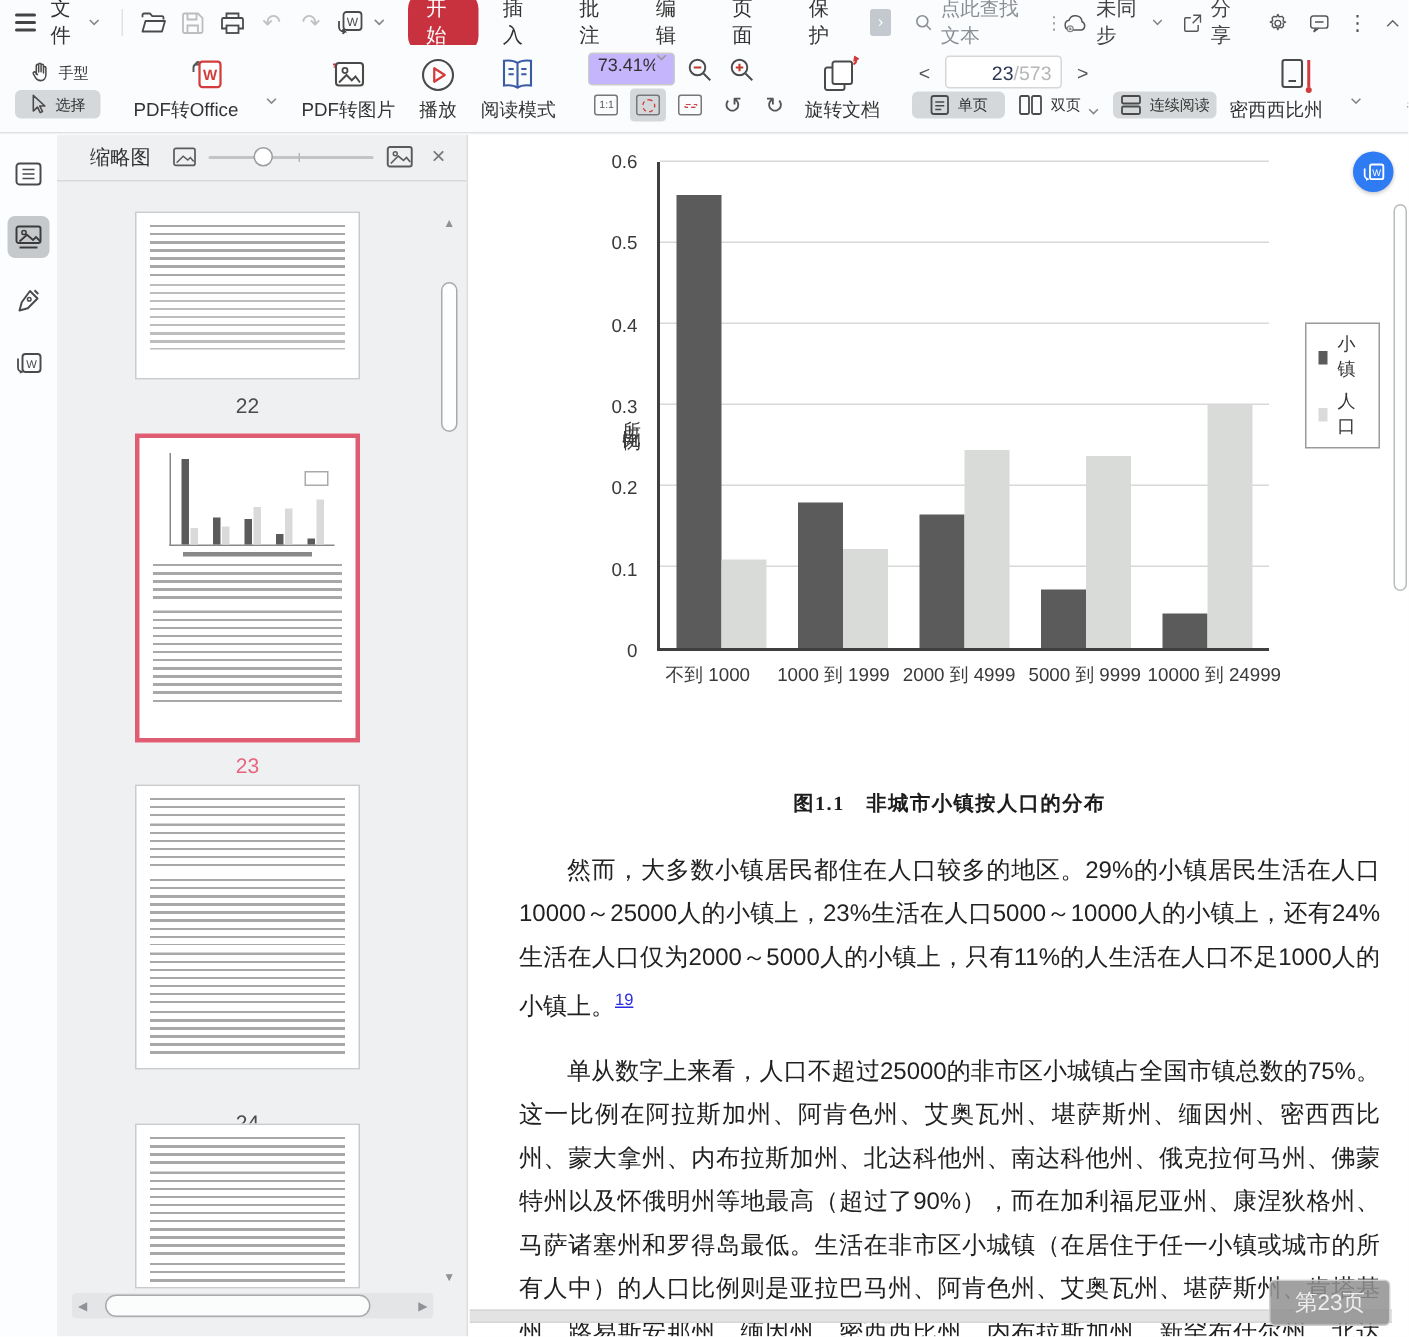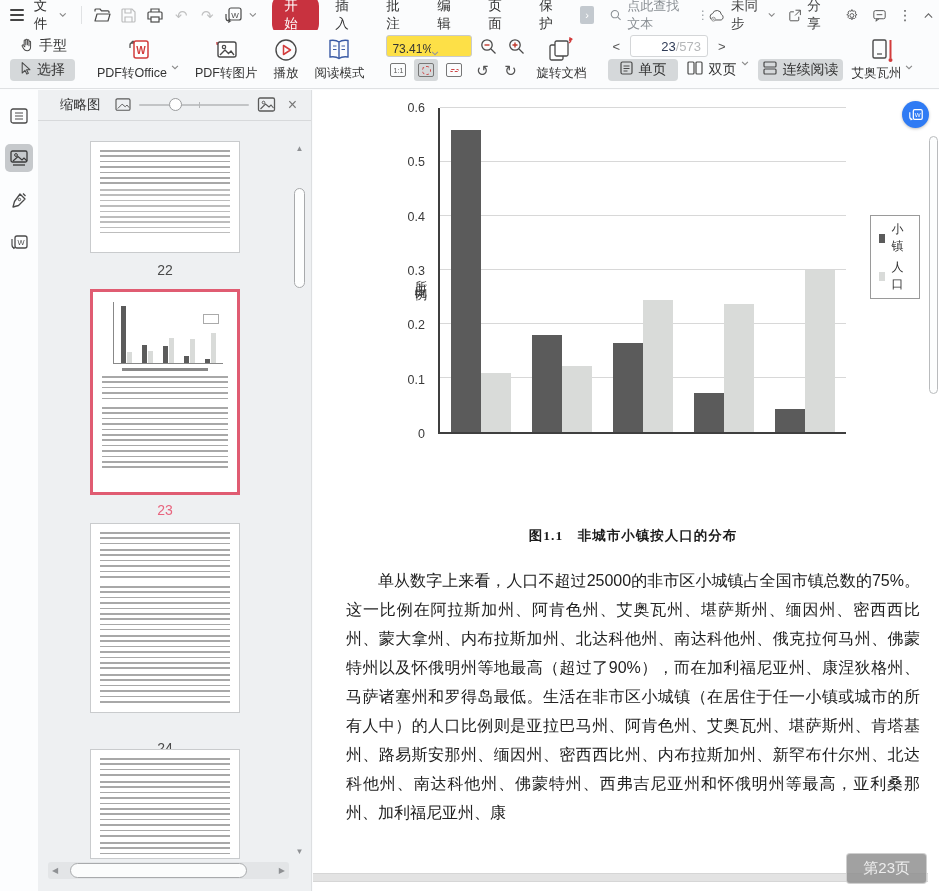--- a/index.html
+++ b/index.html
@@ -21,27 +21,27 @@
   .tab.active { background:#c8323f; color:#fff; margin-left:14px; }
   .more-tabs { width:16px; height:18px; background:#c3c9cf; color:#fff; font-size:11px; display:flex; align-items:center; justify-content:center; border-radius:2px; margin-left:4px; }
   .searchbox { display:flex; align-items:center; gap:6px; margin-left:16px; color:#8a8f94; font-size:13px; }
   .mb-right { margin-left:auto; display:flex; align-items:center; gap:2px; padding-right:6px; color:#444; }
   .caret-svg { display:inline-block; }
 
   
   .ribbon { position:absolute; top:30px; left:0; right:0; height:59px; background:#fbfcfd; border-bottom:1px solid #dfe1e3; display:flex; align-items:stretch; padding:2px 0 4px 6px; overflow:hidden; }
   .vdiv { width:1px; background:#e4e5e7; margin:4px 7px; }
   .rcol { display:flex; flex-direction:column; justify-content:center; gap:2px; }
-  .rsmall { display:flex; align-items:flex-start; gap:5px; font-size:14px; color:#333; padding:2px 8px; border-radius:4px; cursor:pointer; white-space:nowrap; }
+  .rsmall { display:flex; align-items:flex-end; gap:5px; font-size:10px; color:#333; padding:2px 8px; border-radius:4px; cursor:pointer; white-space:nowrap; }
   .rsmall.sel { background:#d5d8da; }
   .rbig { display:flex; flex-direction:column; align-items:center; justify-content:space-between; padding:4px 8px 2px; font-size:12.5px; color:#333; cursor:pointer; white-space:nowrap; }
   .rbig .ic { height:28px; display:flex; align-items:center; justify-content:center; }
-  .rbig .lbl { display:flex; align-items:flex-start; gap:4px; }
+  .rbig .lbl { display:flex; align-items:flex-start; gap:18px; }
   .zoomrow { display:flex; align-items:center; gap:4px; }
-  .zoombox { width:86px; height:22px; border:1px solid #c9cbcd; border-radius:3px; background:#fde047; display:flex; align-items:flex-end; }
+  .zoombox { width:58px; height:22px; border:1px solid #c9cbcd; border-radius:3px; background:#c4b5fd; display:flex; align-items:flex-start; }
   .zoombox input { width:44px; border:none; outline:none; font-size:12px; color:#333; padding-left:5px; background:transparent; font-family:"Liberation Sans",sans-serif; }
   .iconbtn { width:24px; height:22px; display:flex; align-items:center; justify-content:center; border-radius:3px; cursor:pointer; color:#555; }
   .iconbtn.sel { background:#d5d8da; }
   .fitbox { width:16px; height:14px; border:1px solid #777; border-radius:2px; display:flex; align-items:center; justify-content:center; font-size:7px; color:#555; }
   .fitbox .redcircle { width:9px; height:9px; border:1px dashed #c44; border-radius:50%; }
   .fitbox .redline { width:9px; height:3px; border:1px dashed #c44; border-radius:2px; }
   .pagenav { display:flex; align-items:center; gap:6px; }
   .pn-btn { font-size:13px; color:#555; padding:0 4px; cursor:pointer; }
   .pageinput { width:78px; height:22px; background:#fff; border:1px solid #d4d6d8; border-radius:3px; display:flex; align-items:center; justify-content:flex-end; padding-right:6px; font-size:13px; }
   .pageinput input { width:26px; text-align:right; border:none; outline:none; font-size:13px; color:#2e3a55; background:transparent; font-family:"Liberation Sans",sans-serif; }
@@ -388,21 +388,21 @@
     <div class="rbig">
       <div class="ic">
         <svg width="28" height="26" viewBox="0 0 28 26">
             <rect x="5" y="3" width="13" height="18" rx="1.5" fill="none" stroke="#4a4a4a" stroke-width="1.4"></rect>
             <path d="M9 17h5" stroke="#4a4a4a" stroke-width="1.2"></path>
             <path d="M22.5 3v18" stroke="#d23c3c" stroke-width="2"></path>
             <path d="M22.5 25a2 2 0 0 0 0-4 2 2 0 0 0 0 4z" fill="#d23c3c"></path>
           </svg>
       </div>
       <div class="lbl">
-          <span>艾奥瓦州</span>
+          <span>密西西比州</span>
         <svg class="caret-svg" width="8" height="5" viewBox="0 0 9 6">
             <path d="M1 1l3.5 3.5L8 1" fill="none" stroke="#888" stroke-width="1.3"></path>
           </svg>
       </div>
     </div>
     <div class="vdiv"></div>
 
     <div class="rbig">
       <div class="ic">
         <svg width="24" height="24" viewBox="0 0 24 24">
@@ -581,23 +581,31 @@
           <div class="lrow">
             <span class="lmark" style="background: rgb(91, 91, 91);"></span>
             <span>小镇</span>
           </div>
           <div class="lrow">
             <span class="lmark" style="background: rgb(217, 219, 217);"></span>
             <span>人口</span>
           </div>
         </div>
     </div>
+    <div class="chart-xlabels">
+        <span class="xlab">不到 1000</span>
+        <span class="xlab">1000 到 1999</span>
+        <span class="xlab">2000 到 4999</span>
+        <span class="xlab">5000 到 9999</span>
+        <span class="xlab">10000 到 24999</span>
+      </div>
 
     <div class="textblock">
       <div class="caption">图1.1　非城市小镇按人口的分布</div>
+      <p class="para"><span>然而，大多数小镇居民都住在人口较多的地区。29%的小镇居民生活在人口10000～25000人的小镇上，23%生活在人口5000～10000人的小镇上，还有24%生活在人口仅为2000～5000人的小镇上，只有11%的人生活在人口不足1000人的小镇上。</span><a class="fnote">19</a></p>
       <p class="para">单从数字上来看，人口不超过25000的非市区小城镇占全国市镇总数的75%。这一比例在阿拉斯加州、阿肯色州、艾奥瓦州、堪萨斯州、缅因州、密西西比州、蒙大拿州、内布拉斯加州、北达科他州、南达科他州、俄克拉何马州、佛蒙特州以及怀俄明州等地最高（超过了90%），而在加利福尼亚州、康涅狄格州、马萨诸塞州和罗得岛最低。生活在非市区小城镇（在居住于任一小镇或城市的所有人中）的人口比例则是亚拉巴马州、阿肯色州、艾奥瓦州、堪萨斯州、肯塔基州、路易斯安那州、缅因州、密西西比州、内布拉斯加州、新罕布什尔州、北达科他州、南达科他州、佛蒙特州、西弗吉尼亚州和怀俄明州等最高，亚利桑那州、加利福尼亚州、康</p>
     </div>
 
     <div class="page-gap"></div>
 
     <div class="float-btn">
       <svg width="16" height="16" viewBox="0 0 18 18">
           <rect x="6" y="3" width="10" height="11" rx="1.5" fill="none" stroke="#fff" stroke-width="1.4"></rect>
           <text x="11" y="11.5" font-size="7" text-anchor="middle" fill="#fff" font-family="Liberation Sans,sans-serif">W</text>
           <path d="M2 6v5a3 3 0 0 0 3 3" fill="none" stroke="#fff" stroke-width="1.3"></path>

